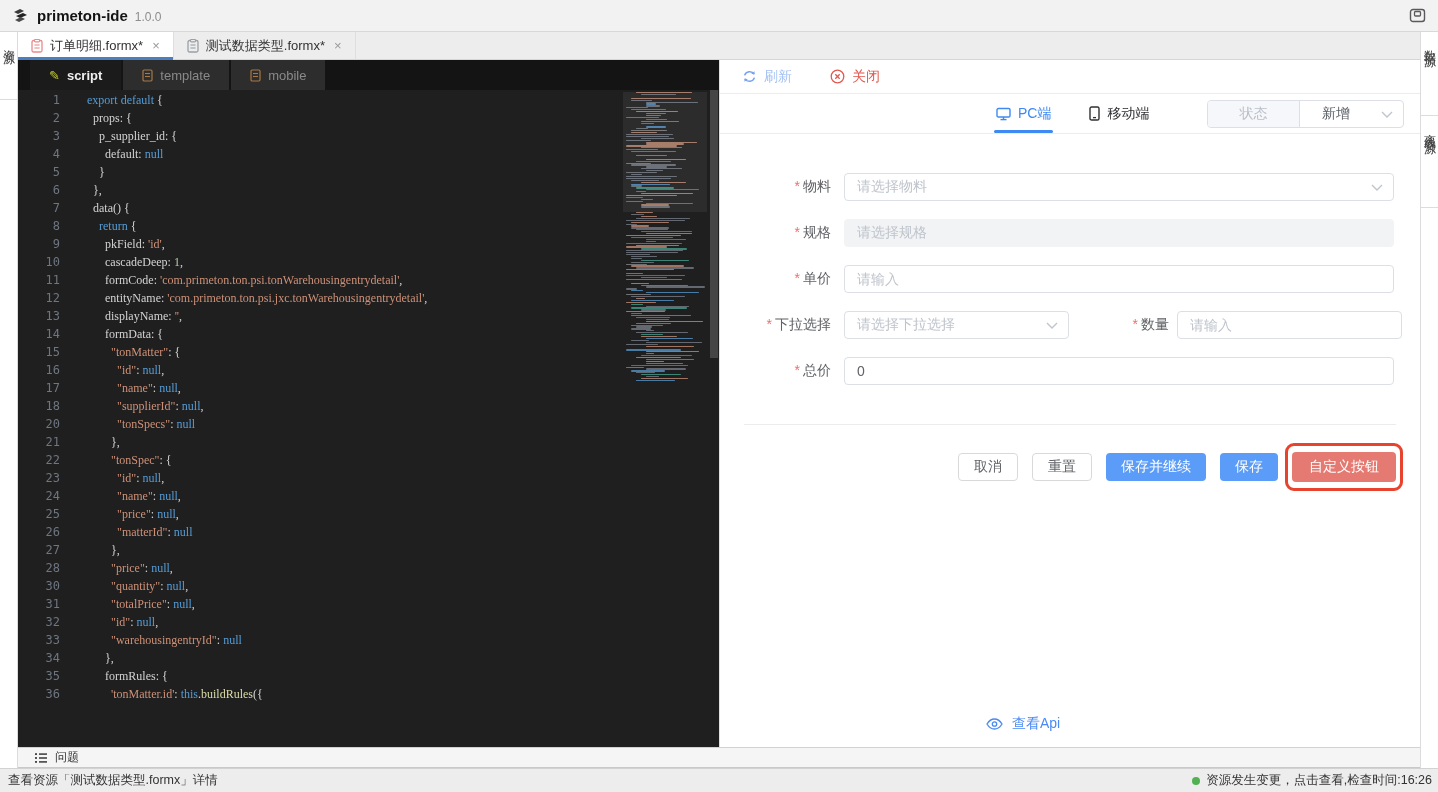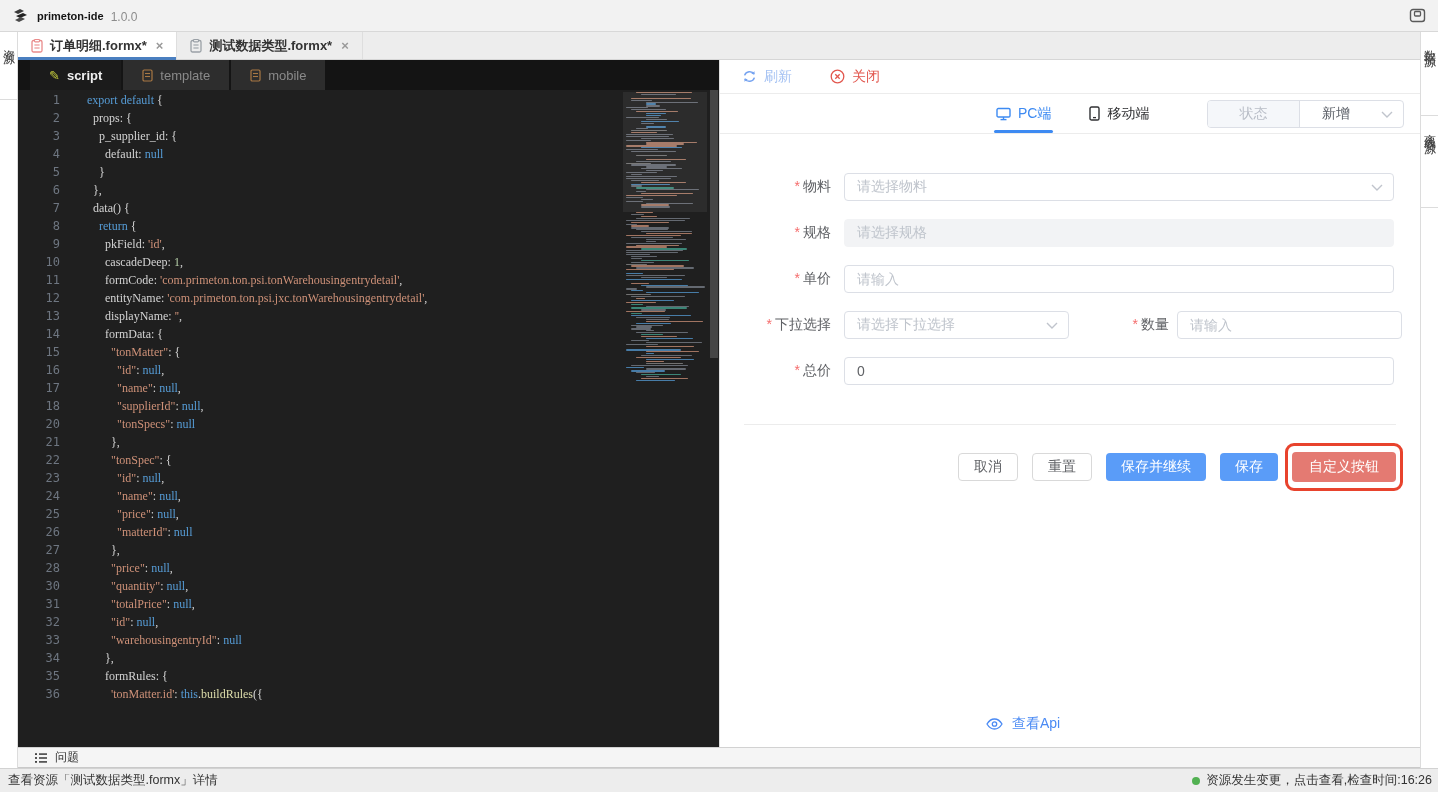--- a/index.html
+++ b/index.html
@@ -3,41 +3,41 @@
 <meta charset="utf-8">
 <style>
   * { margin:0; padding:0; box-sizing:border-box; }
   html,body { width:1438px; height:792px; overflow:hidden; }
   body { position:relative; font-family:"Liberation Sans","DejaVu Sans",sans-serif; background:#fff; color:#333; }
   svg { display:block; }
 
   
   .titlebar { position:absolute; left:0; top:0; width:1438px; height:32px; background:#f2f2f2;
     border-bottom:1px solid #d8d8d8; display:flex; align-items:center; padding:0 12px; }
-  .app-title { font-size:11px; font-weight:bold; color:#141414; margin-left:8px;text-align:right; }
+  .app-title { font-size:15px; font-weight:bold; color:#141414; margin-left:8px;text-align:right; }
   .app-version { font-size:12px; color:#8c8c8c; margin-left:7px; margin-top:2px; }
   .titlebar-right { margin-left:auto; }
 
   
   .rail { position:absolute; top:32px; width:18px; height:736px; background:#fff; font-size:12px; color:#404040; }
   .rail-left { left:0; border-right:1px solid #dcdcdc; }
   .rail-right { right:0; border-left:1px solid #dcdcdc; }
   .rail-section { writing-mode:vertical-rl; text-orientation:upright; letter-spacing:3px;
     padding-top:8px; margin:0 auto; display:block; width:100%; text-align:center; }
   .rail-left .rail-sec-box { height:68px; border-bottom:1px solid #dcdcdc; }
   .rail-right .sec1 { height:84px; border-bottom:1px solid #dcdcdc; }
   .rail-right .sec2 { height:92px; border-bottom:1px solid #dcdcdc; }
 
   
   .center { position:absolute; left:18px; top:32px; width:1402px; height:736px; }
 
   
   .file-tabs { height:28px; background:#ededed; border-bottom:1px solid #d6d6d6; display:flex; }
   .file-tab { display:flex; align-items:center; gap:7px; padding:0 13px; font-size:13px; color:#333;
-    border-right:1px solid #dedede; position:relative; cursor:default;font-weight:bold; }
+    border-right:1px solid #dedede; position:relative; cursor:default; }
   .file-tab.active { background:#fff; }
   .file-tab.active::after { content:""; position:absolute; left:0; right:0; bottom:-1px; height:3px; background:#4a7fc0; }
   .file-tab .close { color:#999; font-size:13px; margin-left:2px; }
 
   
   .content { display:flex; height:687px; }
 
   
   .editor-pane { width:701px; height:100%; background:#1f1f1f; position:relative; overflow:hidden; }
   .code-tabs { height:30px; background:#141414; display:flex; align-items:stretch; padding-left:12px; }

